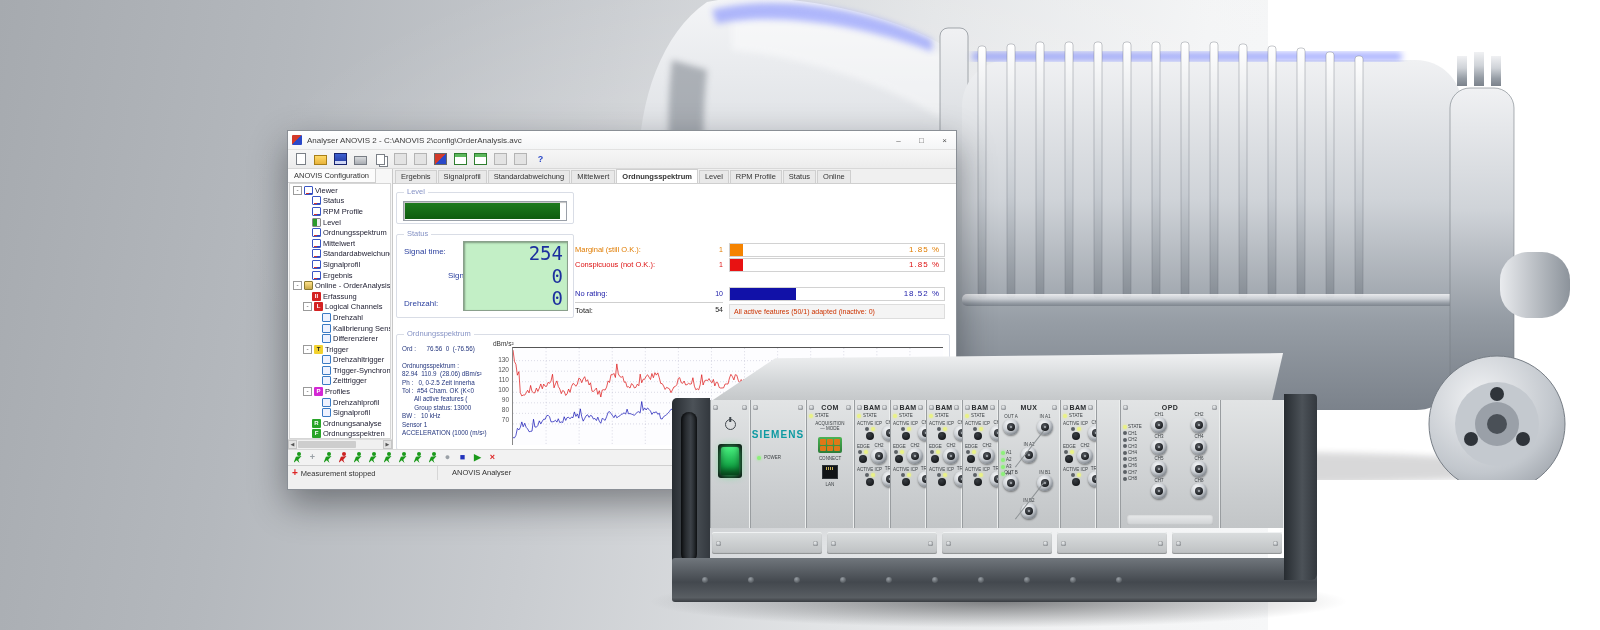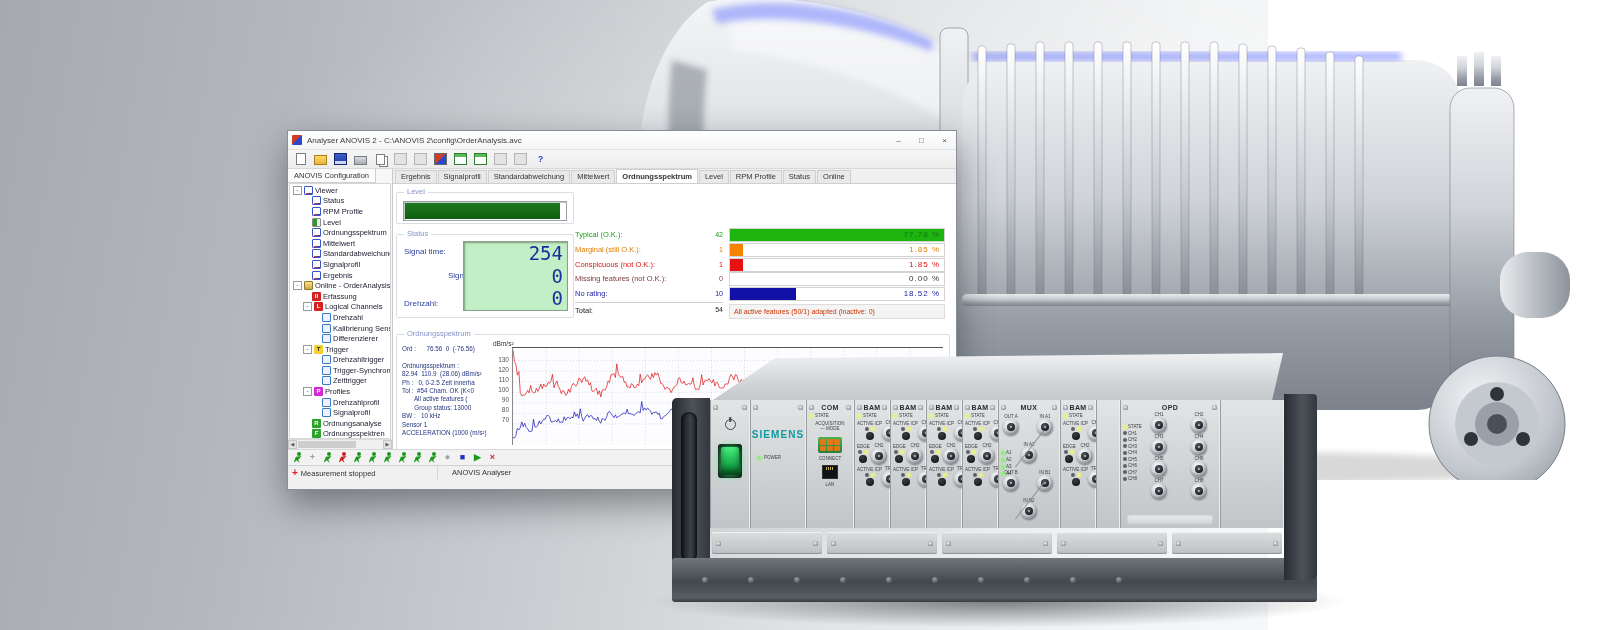--- a/index.html
+++ b/index.html
@@ -485,50 +485,34 @@
                 <span class="sg-label" style="top: 64px;">Drehzahl:</span>
               </div>
             <div class="sg-display" id="sg-display">
                 <div class="sg-val">254</div>
                 <div class="sg-val">0</div>
                 <div class="sg-val">0</div>
               </div>
           </div>
 
           <div id="ratings">
-              <div class="r-row" style="top: 4px;">
-                <span class="r-label" style="color: rgb(23, 163, 23);">Typical (O.K.):</span>
-                <span class="r-count" style="color: rgb(23, 163, 23);">42</span>
-                <span class="r-track">
-                  <span class="r-bar" style="display: block; width: 100%; background: rgb(29, 180, 15);"></span>
-                  <span class="r-pct" style="color: rgb(14, 122, 14);">77.78 %</span>
-                </span>
-              </div>
               <div class="r-row" style="top: 19px;">
                 <span class="r-label" style="color: rgb(224, 124, 0);">Marginal (still O.K.):</span>
                 <span class="r-count" style="color: rgb(224, 124, 0);">1</span>
                 <span class="r-track">
                   <span class="r-bar" style="display: block; width: 6%; background: rgb(245, 131, 0);"></span>
                   <span class="r-pct" style="color: rgb(224, 124, 0);">1.85 %</span>
                 </span>
               </div>
               <div class="r-row" style="top: 34px;">
                 <span class="r-label" style="color: rgb(221, 17, 17);">Conspicuous (not O.K.):</span>
                 <span class="r-count" style="color: rgb(221, 17, 17);">1</span>
                 <span class="r-track">
                   <span class="r-bar" style="display: block; width: 6%; background: rgb(232, 18, 18);"></span>
                   <span class="r-pct" style="color: rgb(221, 17, 17);">1.85 %</span>
-                </span>
-              </div>
-              <div class="r-row" style="top: 48px;">
-                <span class="r-label" style="color: rgb(125, 59, 59);">Missing features (not O.K.):</span>
-                <span class="r-count" style="color: rgb(125, 59, 59);">0</span>
-                <span class="r-track">
-                  <span class="r-bar" style="display: block; width: 0%; background: rgb(125, 59, 59);"></span>
-                  <span class="r-pct" style="color: rgb(51, 51, 51);">0.00 %</span>
                 </span>
               </div>
               <div class="r-row" style="top: 63px;">
                 <span class="r-label" style="color: rgb(34, 34, 170);">No rating:</span>
                 <span class="r-count" style="color: rgb(34, 34, 170);">10</span>
                 <span class="r-track">
                   <span class="r-bar" style="display: block; width: 31%; background: rgb(17, 17, 168);"></span>
                   <span class="r-pct" style="color: rgb(34, 34, 170);">18.52 %</span>
                 </span>
               </div>

